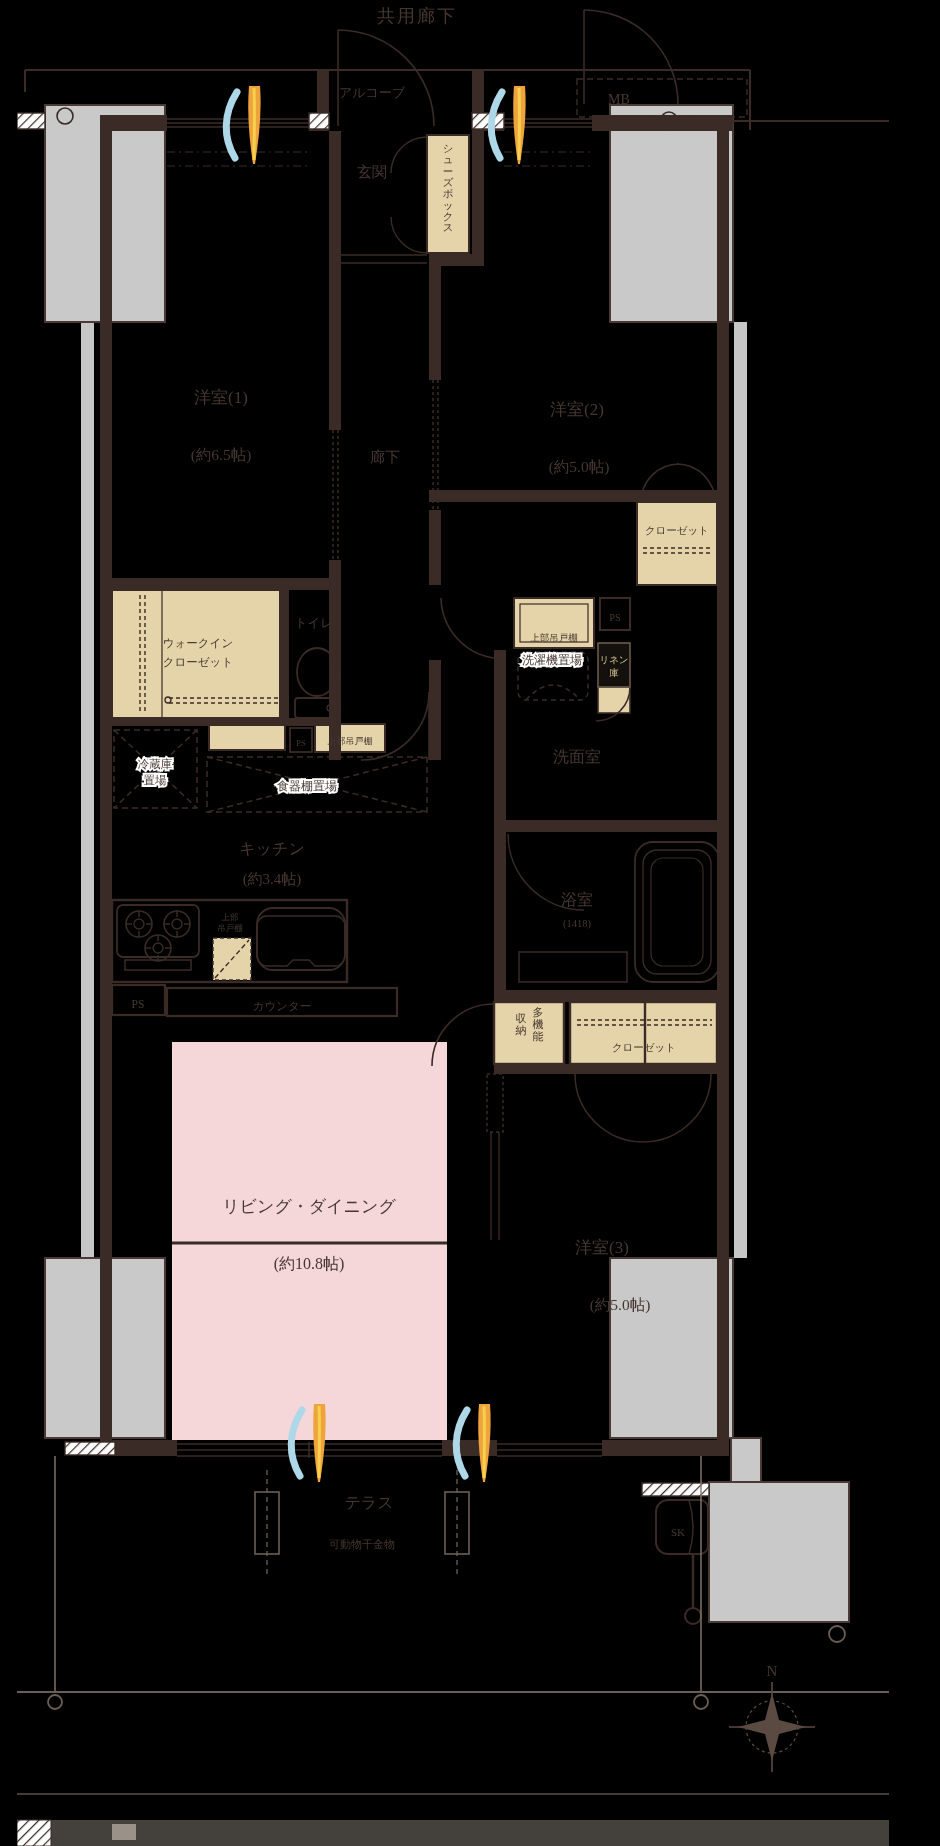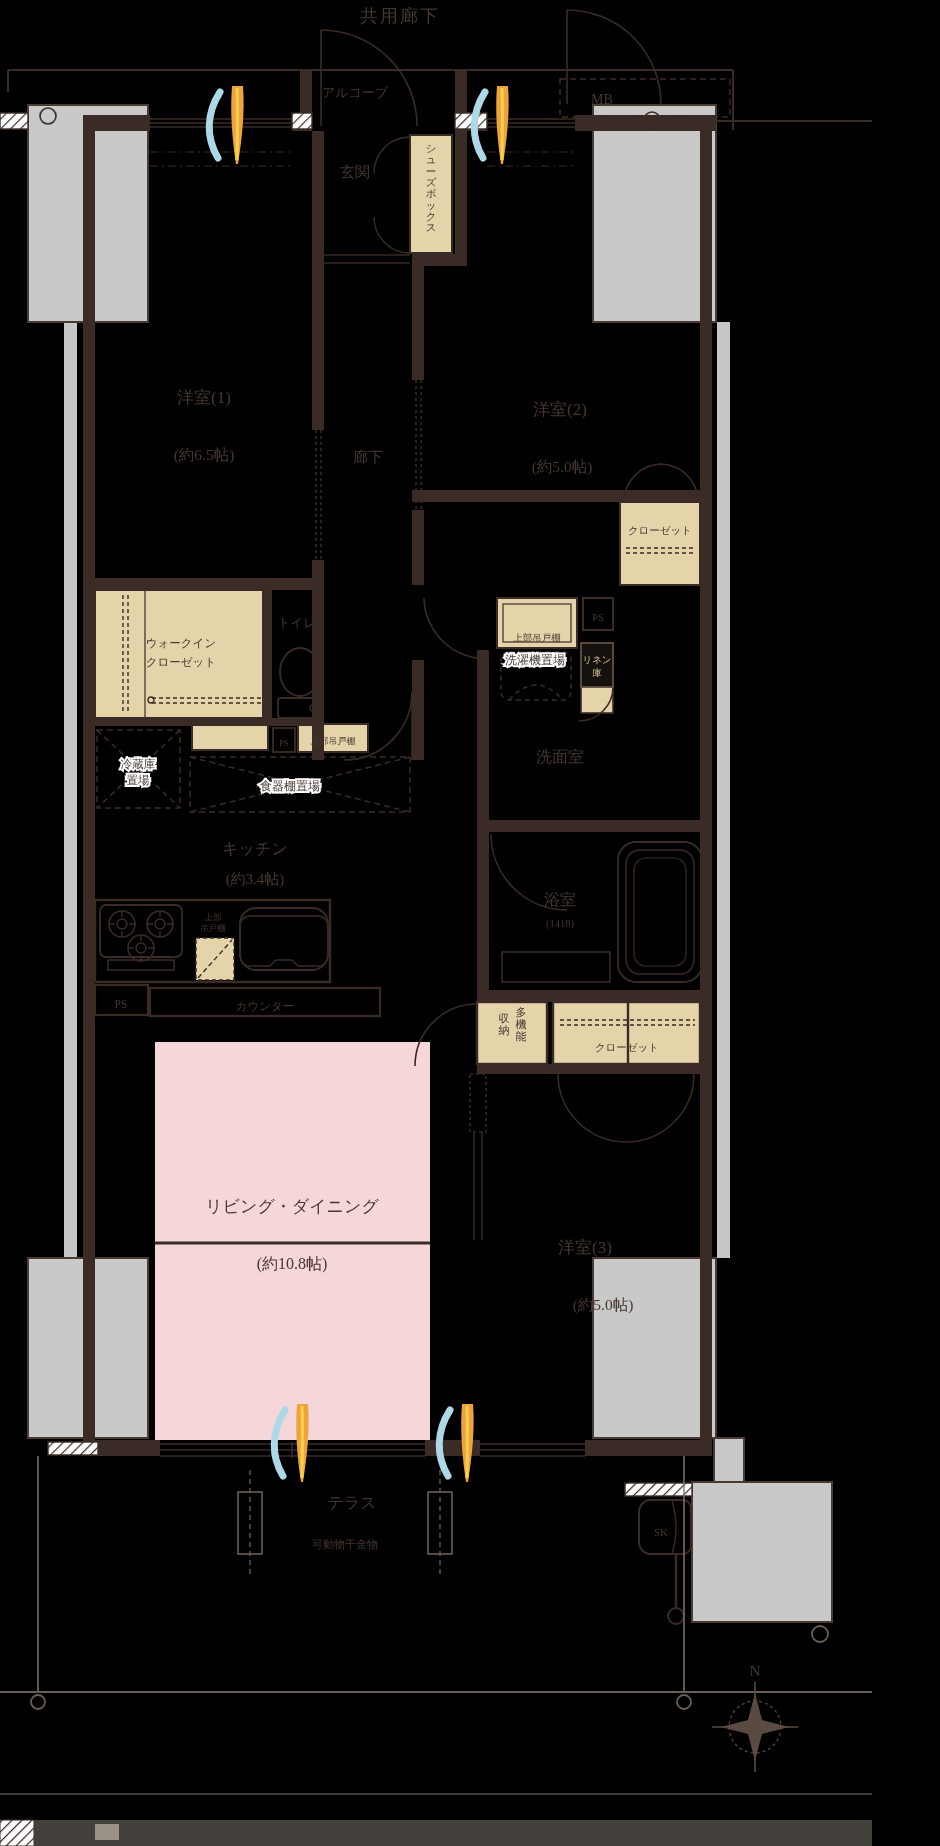--- a/index.html
+++ b/index.html
@@ -1,16 +1,16 @@
 <!DOCTYPE html>
 <html><head>
 <meta charset="utf-8">
 <style>
   html,body{margin:0;padding:0;background:#000;}
-  .stage{position:relative;width:872px;height:1846px;background:#000;overflow:hidden;}
+  .stage{position:relative;width:872px;height:1846px;background:#000;overflow:hidden;margin-left:17px;}
   svg text{font-family:"Liberation Serif","DejaVu Serif",serif;fill:#463730;}
   .halo{stroke:#ffffff;stroke-width:4px;paint-order:stroke;}
   .lt{fill:#d9c795;}
   .wall{fill:#3a2b26;}
   .thin{stroke:#3a2b26;fill:none;}
 </style>
 </head>
 <body>
 
 <div class="stage">

